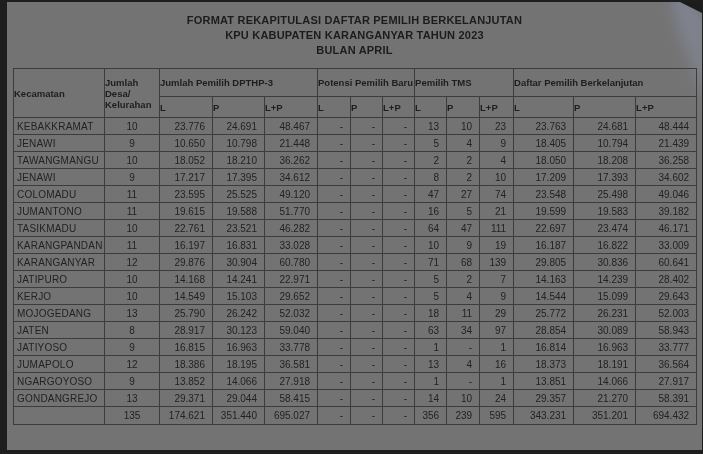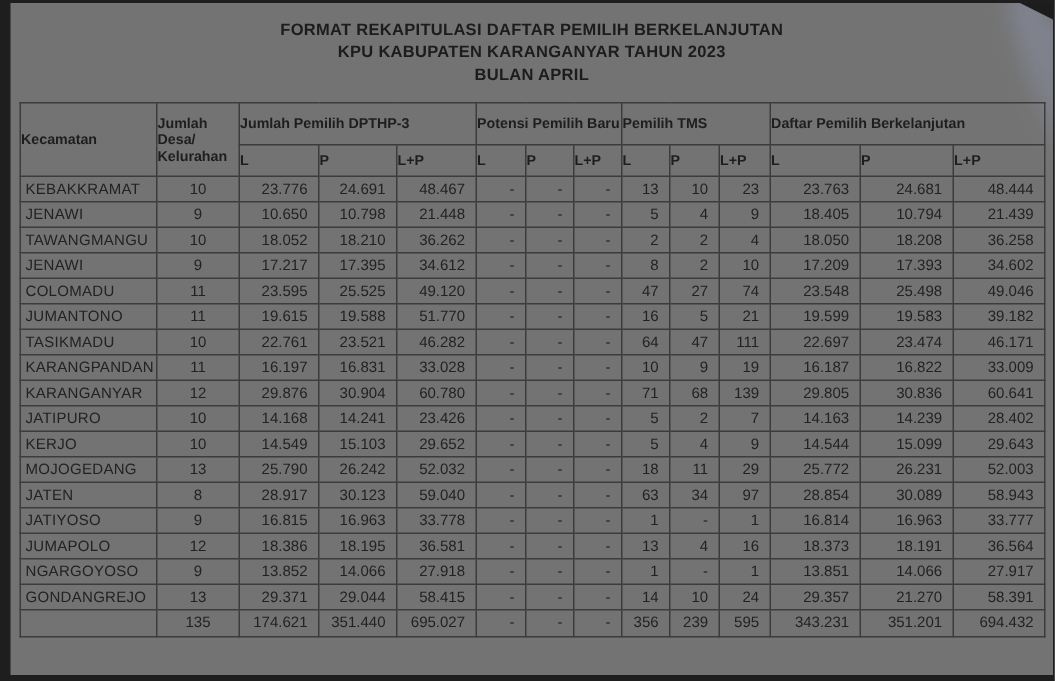--- a/index.html
+++ b/index.html
@@ -252,21 +252,21 @@
           <td class="c-num">139</td>
           <td class="c-num">29.805</td>
           <td class="c-num">30.836</td>
           <td class="c-num">60.641</td>
         </tr>
         <tr>
           <td class="c-name">JATIPURO</td>
           <td class="c-center">10</td>
           <td class="c-num">14.168</td>
           <td class="c-num">14.241</td>
-          <td class="c-num">23.426</td>
+          <td class="c-num">22.971</td>
           <td class="c-num">-</td>
           <td class="c-num">-</td>
           <td class="c-num">-</td>
           <td class="c-num">5</td>
           <td class="c-num">2</td>
           <td class="c-num">7</td>
           <td class="c-num">14.163</td>
           <td class="c-num">14.239</td>
           <td class="c-num">28.402</td>
         </tr>

